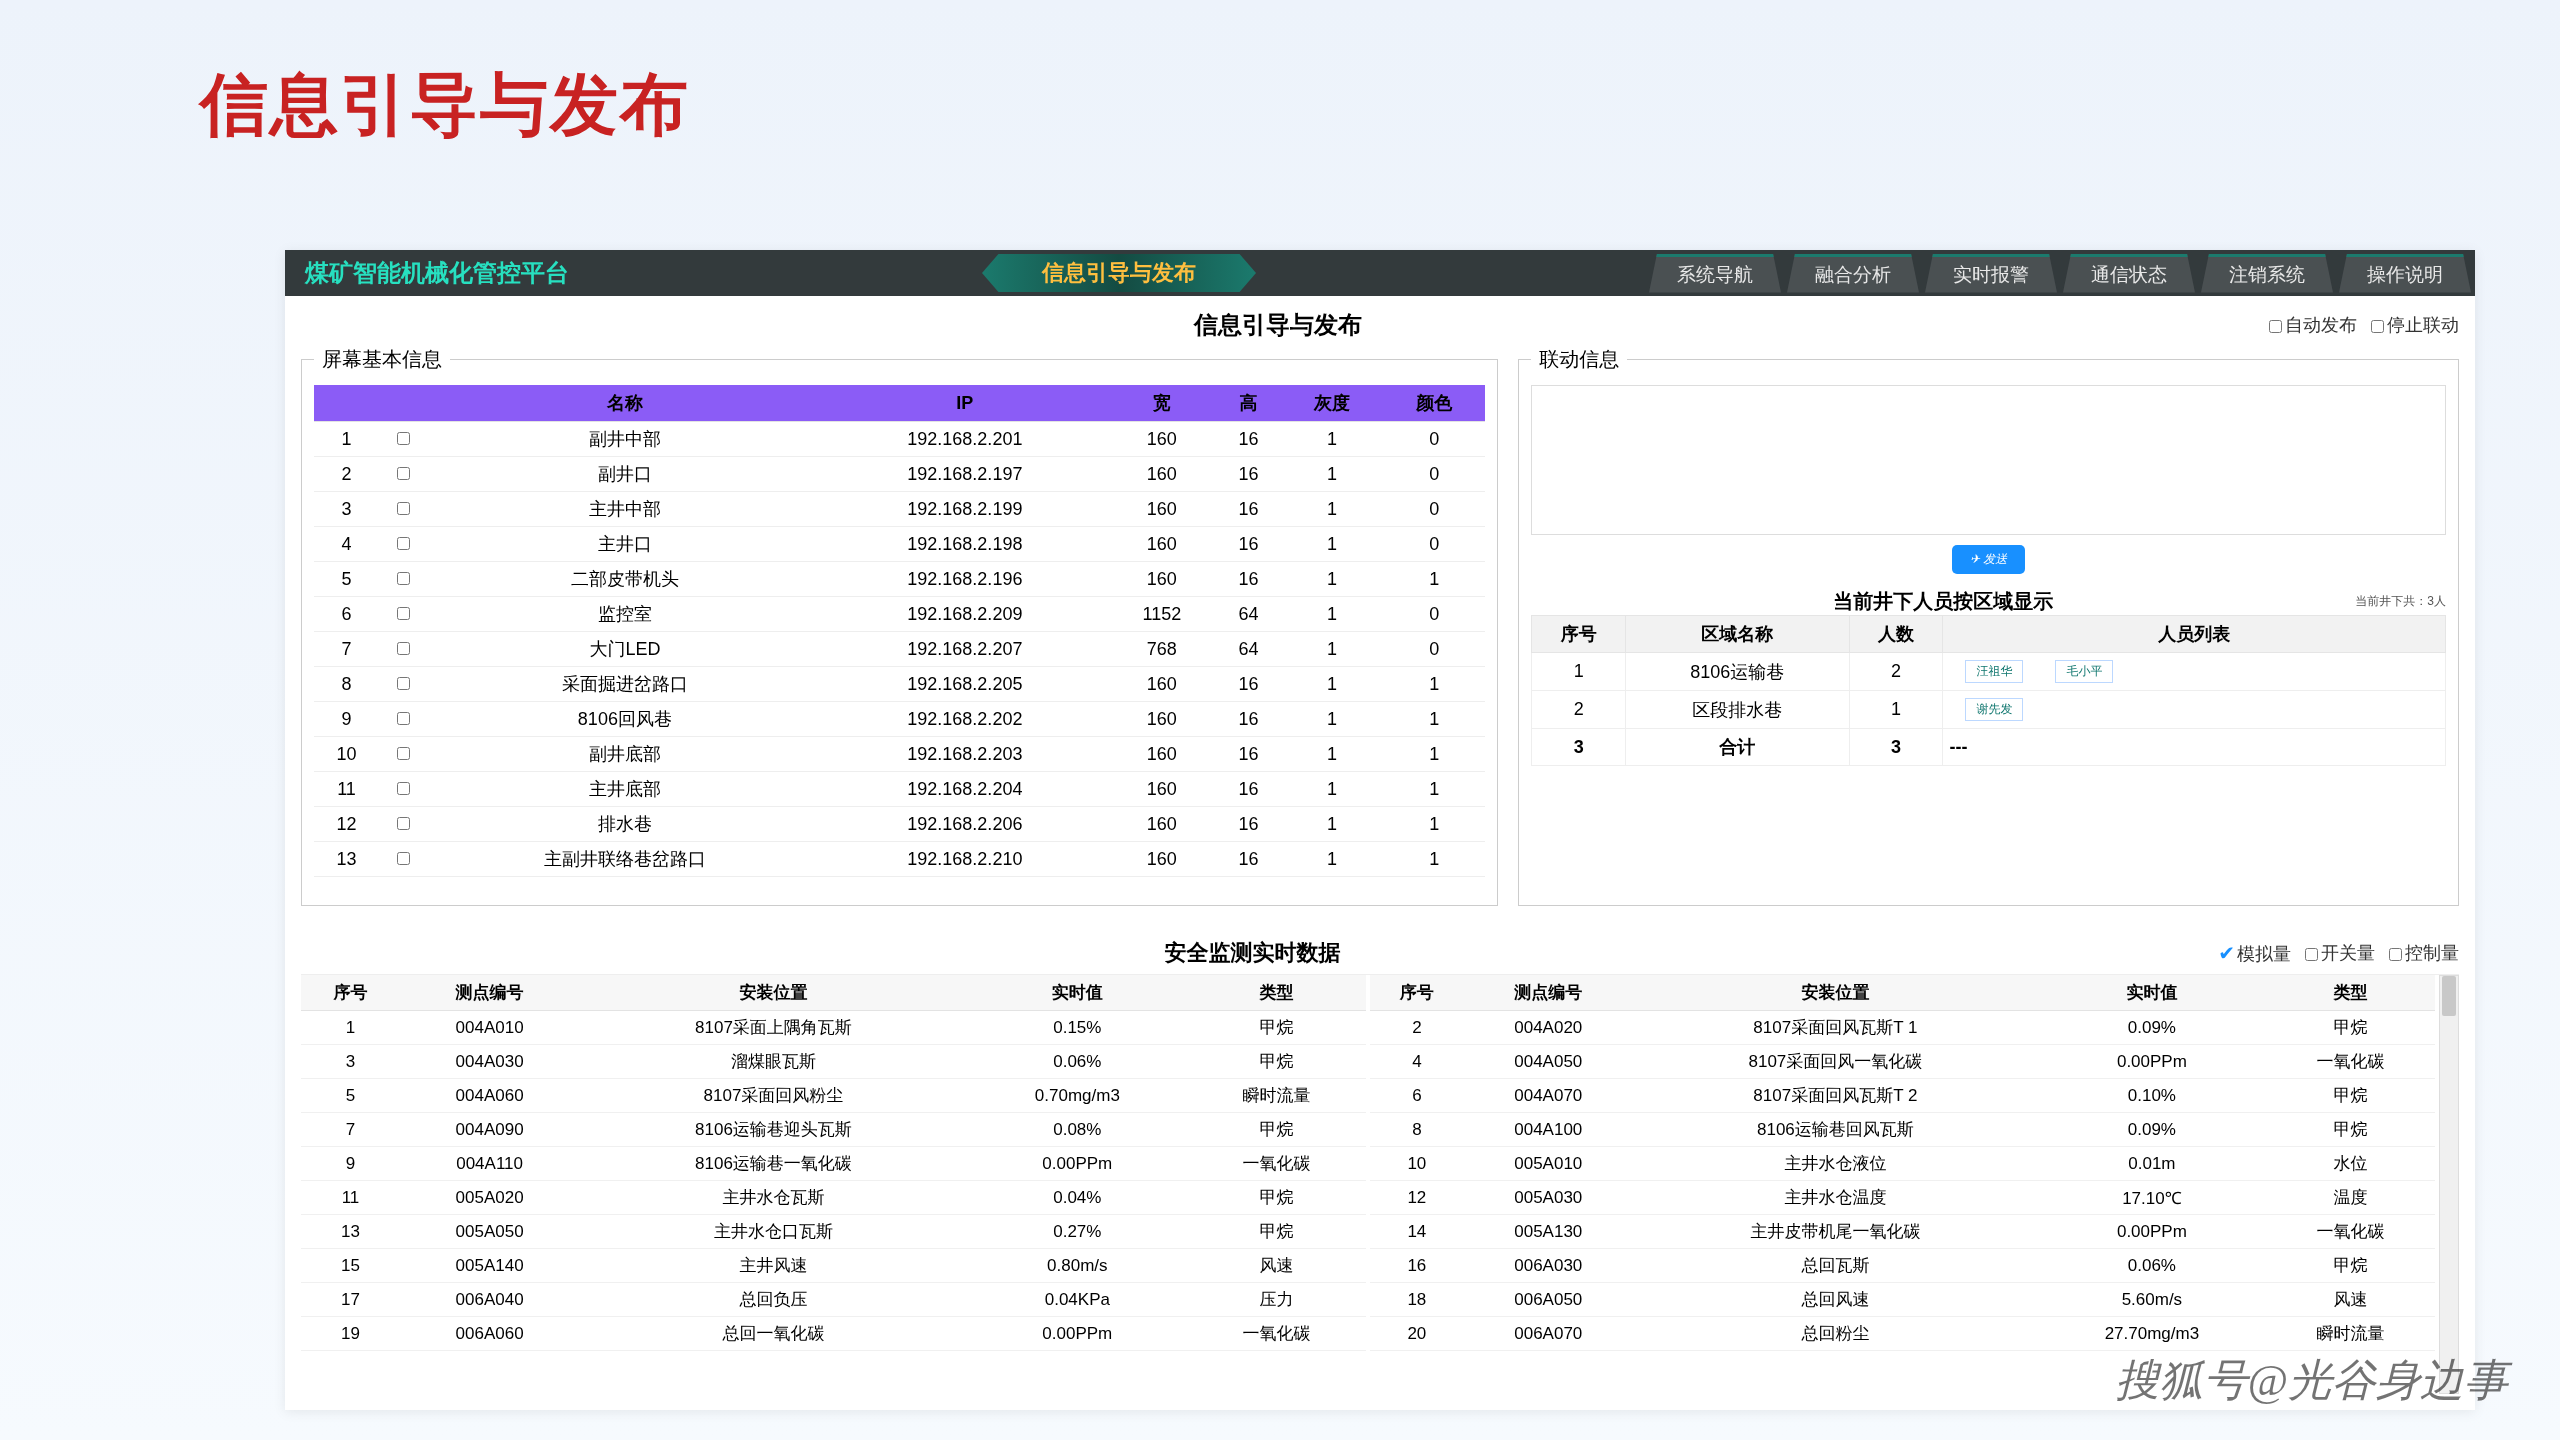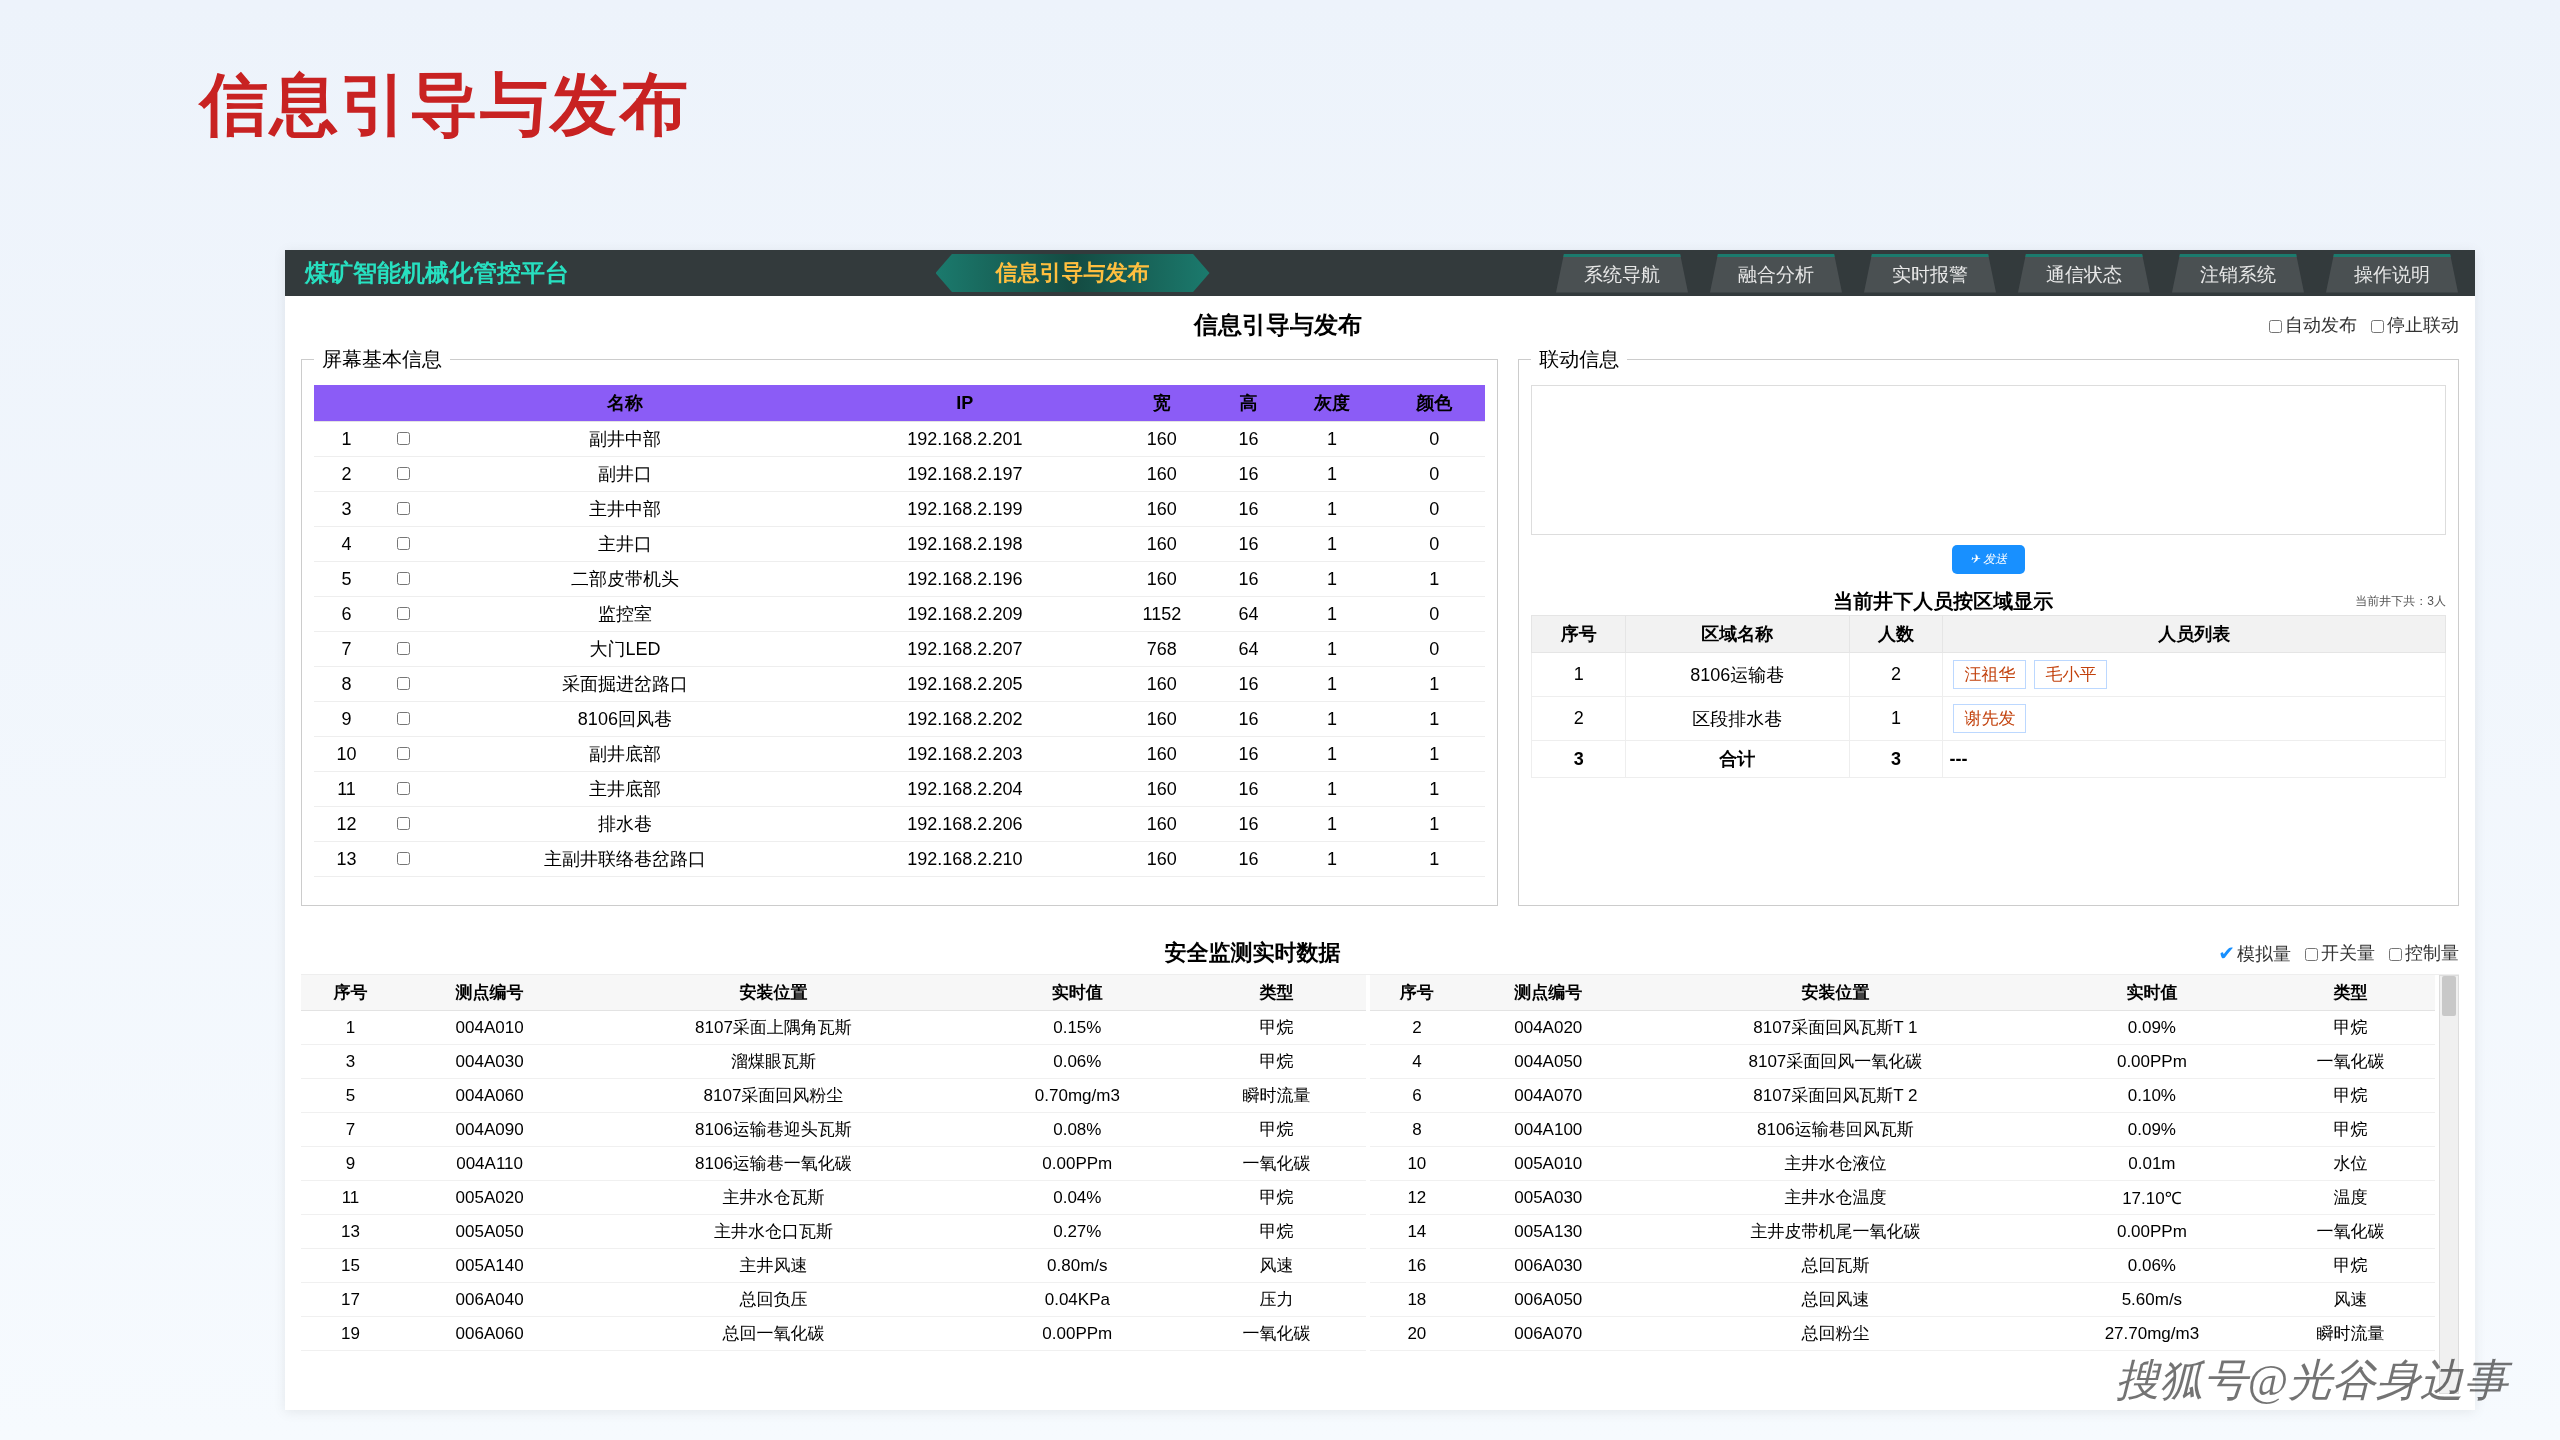--- a/index.html
+++ b/index.html
@@ -3,21 +3,21 @@
 <meta charset="utf-8">
 <style>
 * { margin:0; padding:0; box-sizing:border-box; }
 body { font-family:"Microsoft YaHei",Arial,sans-serif; background:linear-gradient(180deg,#edf3fb 0%,#f6fafe 100%); width:2560px; height:1440px; position:relative; font-size:18px; overflow:hidden; }
 .slide-title { color:#c82222; font-weight:bold; font-size:68px; position:absolute; top:60px; left:200px; letter-spacing:2px; }
 .app-frame { position:absolute; top:250px; left:285px; width:2190px; height:1160px; background:#fff; box-shadow:0 2px 12px rgba(0,0,0,.08); }
 .topbar { height:46px; background:#333a3c; display:flex; align-items:center; color:#fff; }
 .logo { color:#27e0c0; font-weight:bold; font-size:24px; padding:0 20px; }
 .banner-wrap { flex:1; display:flex; justify-content:center; }
 .banner { background:linear-gradient(90deg,#1b7a6d 0%,#144b42 50%,#1b7a6d 100%); color:#ffbf3f; font-weight:bold; padding:4px 60px; clip-path:polygon(6% 0,94% 0,100% 50%,94% 100%,6% 100%,0 50%); font-size:22px; }
-.nav { display:flex; gap:22px; padding-right:17px; }
+.nav { display:flex; gap:6px; padding-right:4px; }
 .nav-item { background:#4a5052; color:#e8e8e8; font-size:19px; padding:5px 28px; border-top:3px solid #1b7a6d; clip-path:polygon(8px 0,calc(100% - 8px) 0,100% 100%,0 100%); cursor:pointer; }
 .work { padding:8px 16px 16px; height:calc(100% - 46px); display:flex; flex-direction:column; }
 .pg-head { display:flex; align-items:center; height:42px; }
 .pg-title { flex:1; text-align:center; font-weight:bold; font-size:24px; }
 .chk { font-size:18px; margin-left:14px; color:#333; }
 .chk input { vertical-align:middle; margin-right:3px; }
 .row-panels { display:flex; gap:20px; height:560px; }
 fieldset { border:1px solid #ccc; padding:12px; font-size:18px; }
 fieldset.left { width:56%; }
 fieldset.right { width:44%; display:flex; flex-direction:column; }
@@ -27,21 +27,21 @@
 .screen-table td { border-bottom:1px solid #eee; padding:5px 4px; text-align:center; }
 .msgbox { flex:0 0 150px; border:1px solid #ddd; background:#fff; }
 .send-row { text-align:center; padding:10px 0 14px; }
 .btn-send { background:#1890ff; color:#fff; border:none; padding:6px 18px; font-size:12px; border-radius:5px; cursor:pointer;font-style:italic; }
 .ppl-head { display:flex; align-items:center; margin:0 0; }
 .ppl-title { flex:1; text-align:center; font-weight:bold; font-size:20px; }
 .ppl-count { font-size:12px; color:#555; }
 .ppl-table th { background:#f2f2f2; padding:6px 4px; text-align:center; border:1px solid #e5e5e5; font-weight:bold; }
 .ppl-table td { padding:6px 6px; border:1px solid #eee; text-align:center; }
 .ppl-table td.al { text-align:left; }
-.person { display:inline-block; border:1px solid #bcd8ff; color:#c2410c; padding:2px 10px; margin:1px 4px; font-size:17px; background:#fff; }
+.person { display:inline-block; border:1px solid #bcd8ff; color:#0f766e; padding:2px 10px; margin:1px 16px; font-size:12px; background:#fff; }
 .mon-sec { margin-top:32px; flex:1; display:flex; flex-direction:column; min-height:0; }
 .mon-head { display:flex; align-items:center; }
 .mon-title { flex:1; text-align:center; font-weight:bold; font-size:22px; }
 .mon-wrap { display:flex; gap:4px; flex:1; overflow:hidden; border-top:1px solid #eee; margin-top:6px; }
 .mon-col { width:50%; }
 .mon-table th { background:#f7f7f7; padding:6px 4px; text-align:center; font-weight:bold; border-bottom:1px solid #e3e3e3; font-size:17px; }
 .mon-table td { padding:5px 4px; text-align:center; border-bottom:1px solid #f0f0f0; font-size:17px; }
 .scrollbar { width:20px; background:#f0f0f0; border:1px solid #ddd; position:relative; }
 .scroll-thumb { position:absolute; top:0; left:2px; right:2px; height:40px; background:#c8c8c8; border-radius:2px; }
 .watermark { position:absolute; right:52px; bottom:30px; font-size:44px; color:rgba(0,0,0,.55); font-style:italic; font-family:Liberation Serif, serif;text-align:center; }

